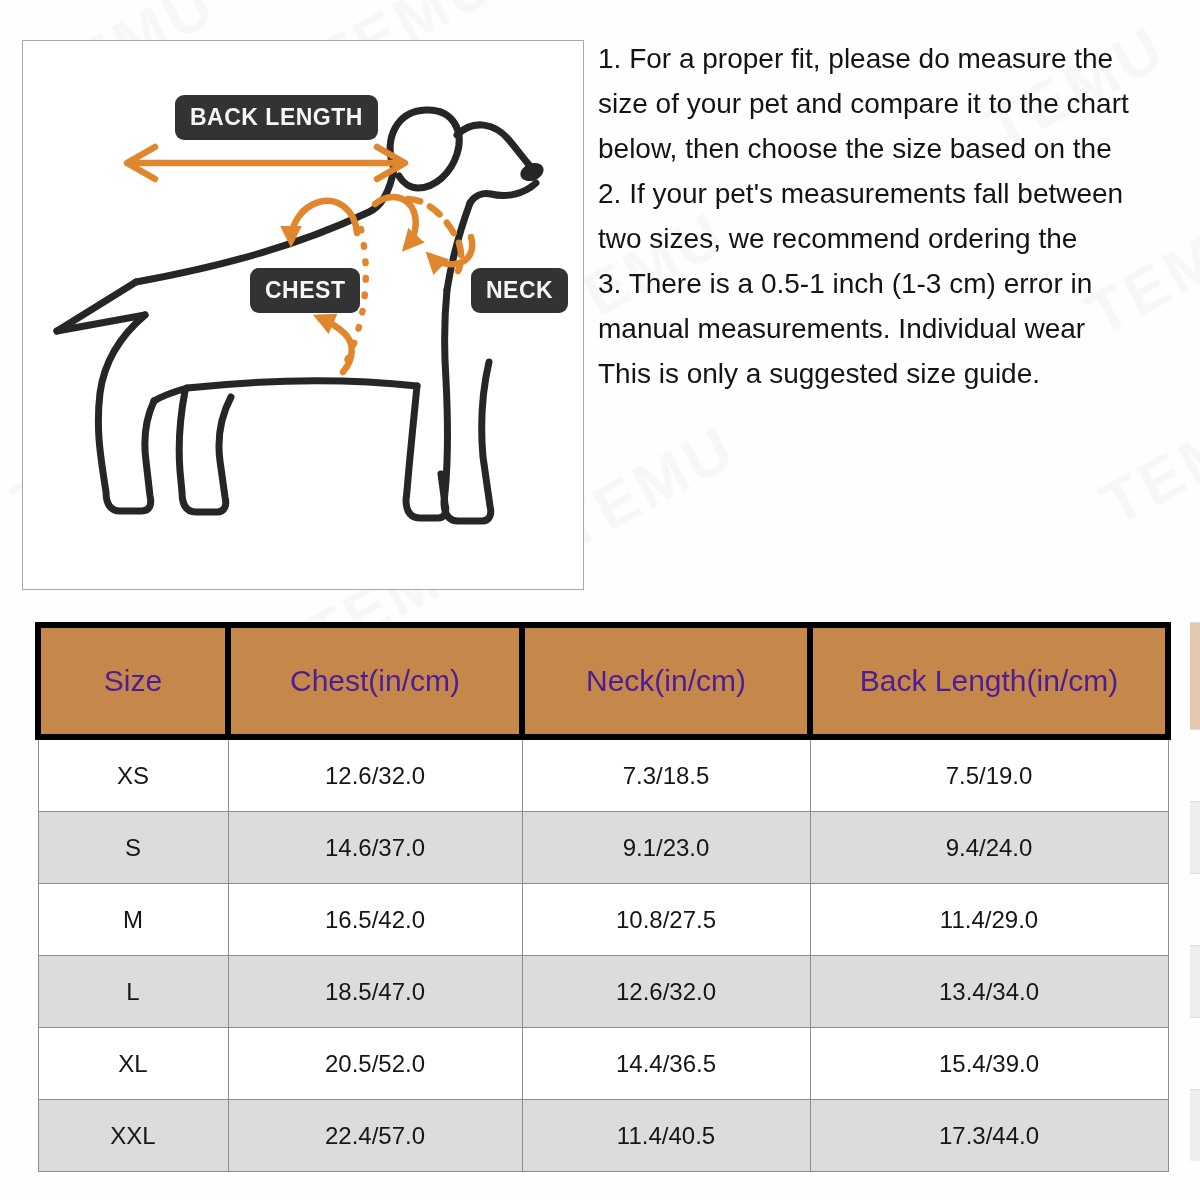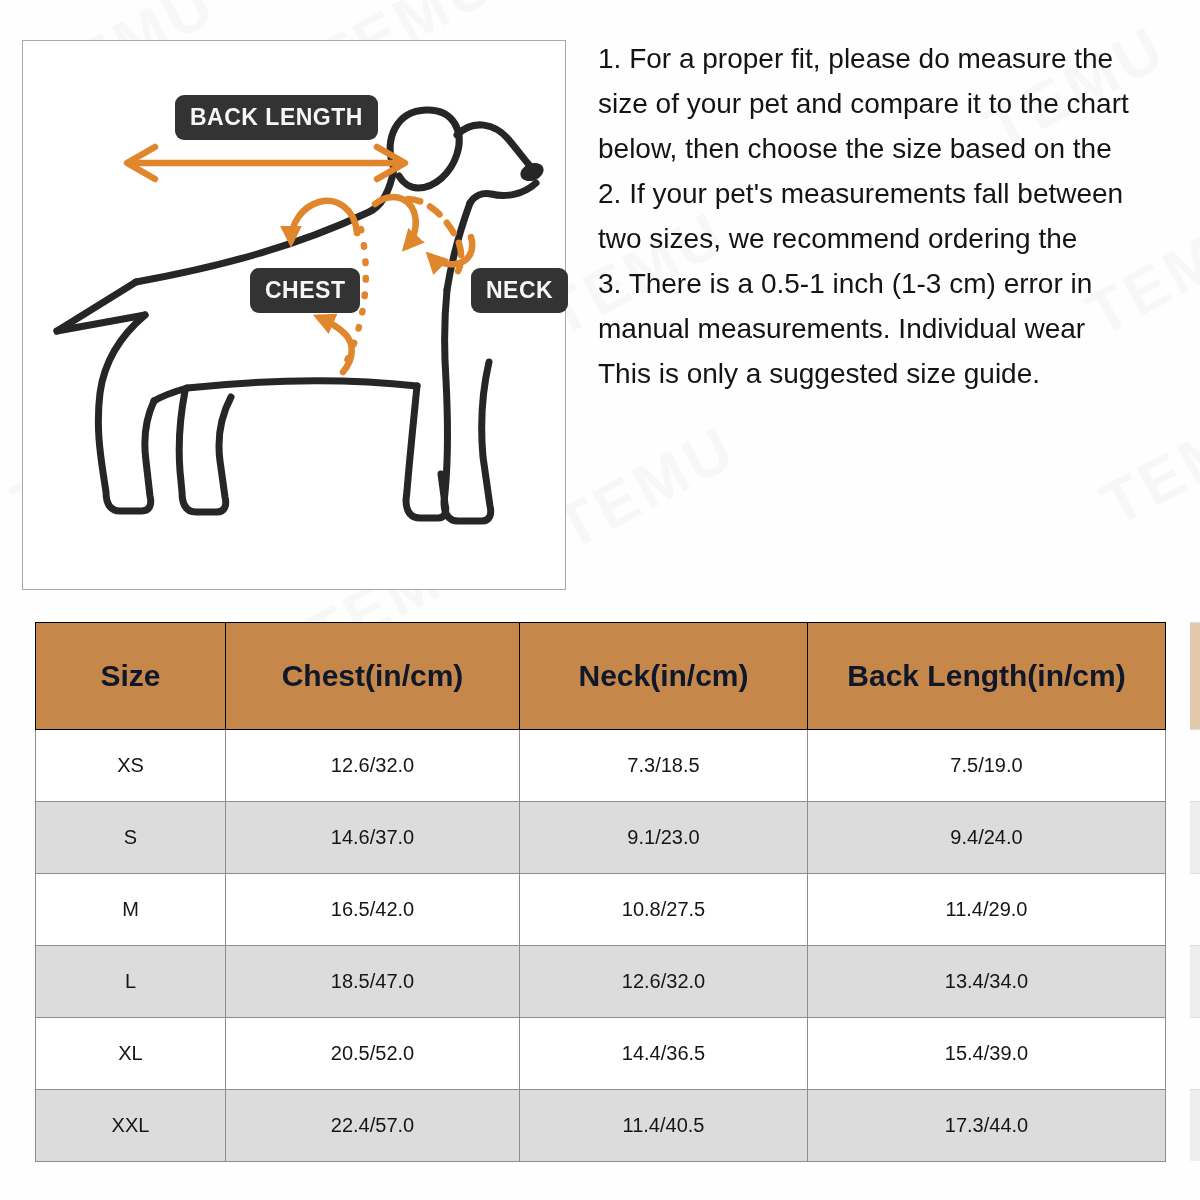--- a/index.html
+++ b/index.html
@@ -13,21 +13,21 @@
   
   .watermark {
     position: absolute; font-size: 62px; font-weight: bold; color: #8a8a8a;
     opacity: 0.05; transform: rotate(-28deg); letter-spacing: 4px; pointer-events: none;
     white-space: nowrap;
   }
 
   
   .diagram-box {
     position: absolute; left: 22px; top: 40px; width: 542px; height: 548px;
-    border: 1px solid #a8a8a8; background: #ffffff;
+    border: 1px solid #a8a8a8; background: #ffffff; padding-left: 18px;
   }
   .diagram-box svg { position: absolute; left: 0; top: 0; }
   .pill {
     position: absolute; background: var(--pill-bg); color: #f6f6f6;
     font-weight: bold; border-radius: 9px; text-align: center;
     z-index: 2; line-height: 45px; height: 45px; padding: 0 15px;
     letter-spacing: 0.5px; font-size: 23px; white-space: nowrap;
   }
   .pill-back  { left: 152px; top: 54px; }
   .pill-chest { left: 227px; top: 227px; }
@@ -37,26 +37,26 @@
   .notes { position: absolute; left: 598px; top: 36px; width: 590px; color: #141414; }
   .note-title { font-size: 29px; line-height: 45px; }
   .note-line  { font-size: 28px; line-height: 45px; }
 
   
   .size-table {
     position: absolute; left: 35px; top: 622px; width: 1130px;
     border-collapse: collapse; table-layout: fixed;
   }
   .size-table th {
-    height: 104px; background: var(--header-bg); color: #0f172a;
-    font-size: 30px; font-weight: 700; border: 1px solid #000000; text-align: center;
+    height: 104px; background: var(--header-bg); color: #4c1d95;
+    font-size: 30px; font-weight: 400; border: 6px solid #000000; text-align: center;
   }
   .size-table td {
     height: 69px; background: #ffffff; color: #161616;
-    font-size: 20px; border: 1px solid #8d8d8d; text-align: center;
+    font-size: 24px; border: 1px solid #8d8d8d; text-align: center;
   }
   .size-table tr.alt td { background: var(--row-alt); }
 
   
   .edge-strip { position: absolute; left: 1190px; top: 622px; width: 10px; opacity: 0.45; }
   .edge-strip .seg { width: 10px; border-top: 1px solid #b5b5b5; }
 </style>
 </head>
 <body>
 

